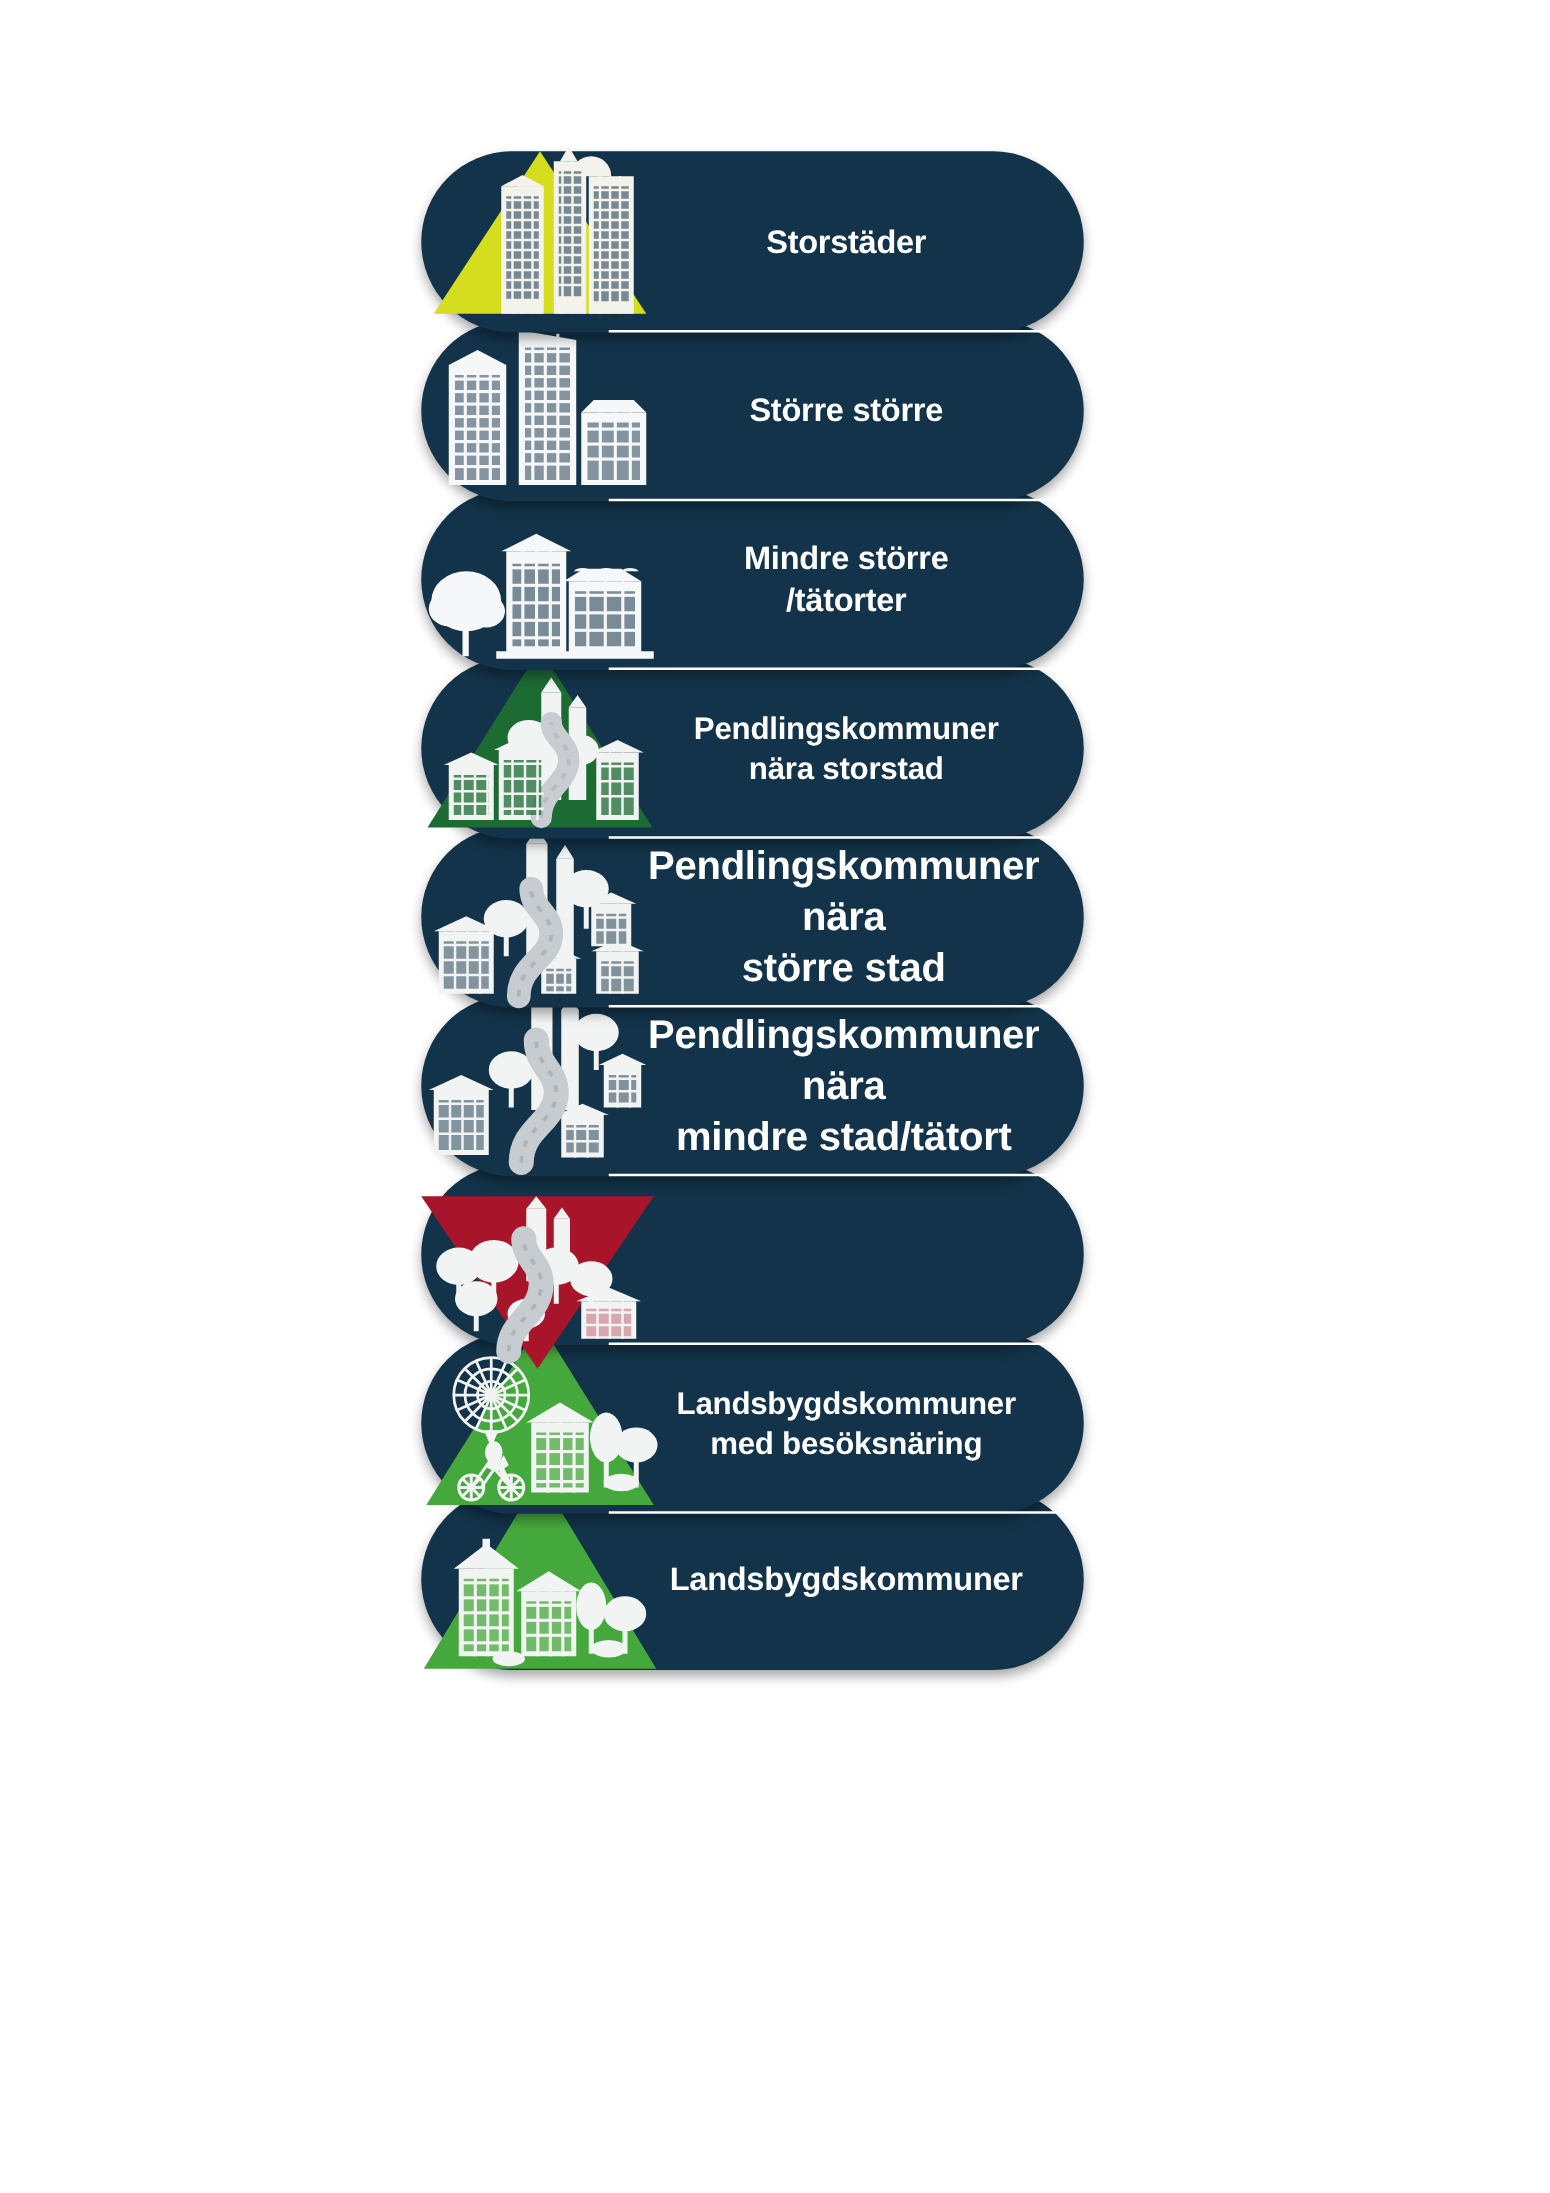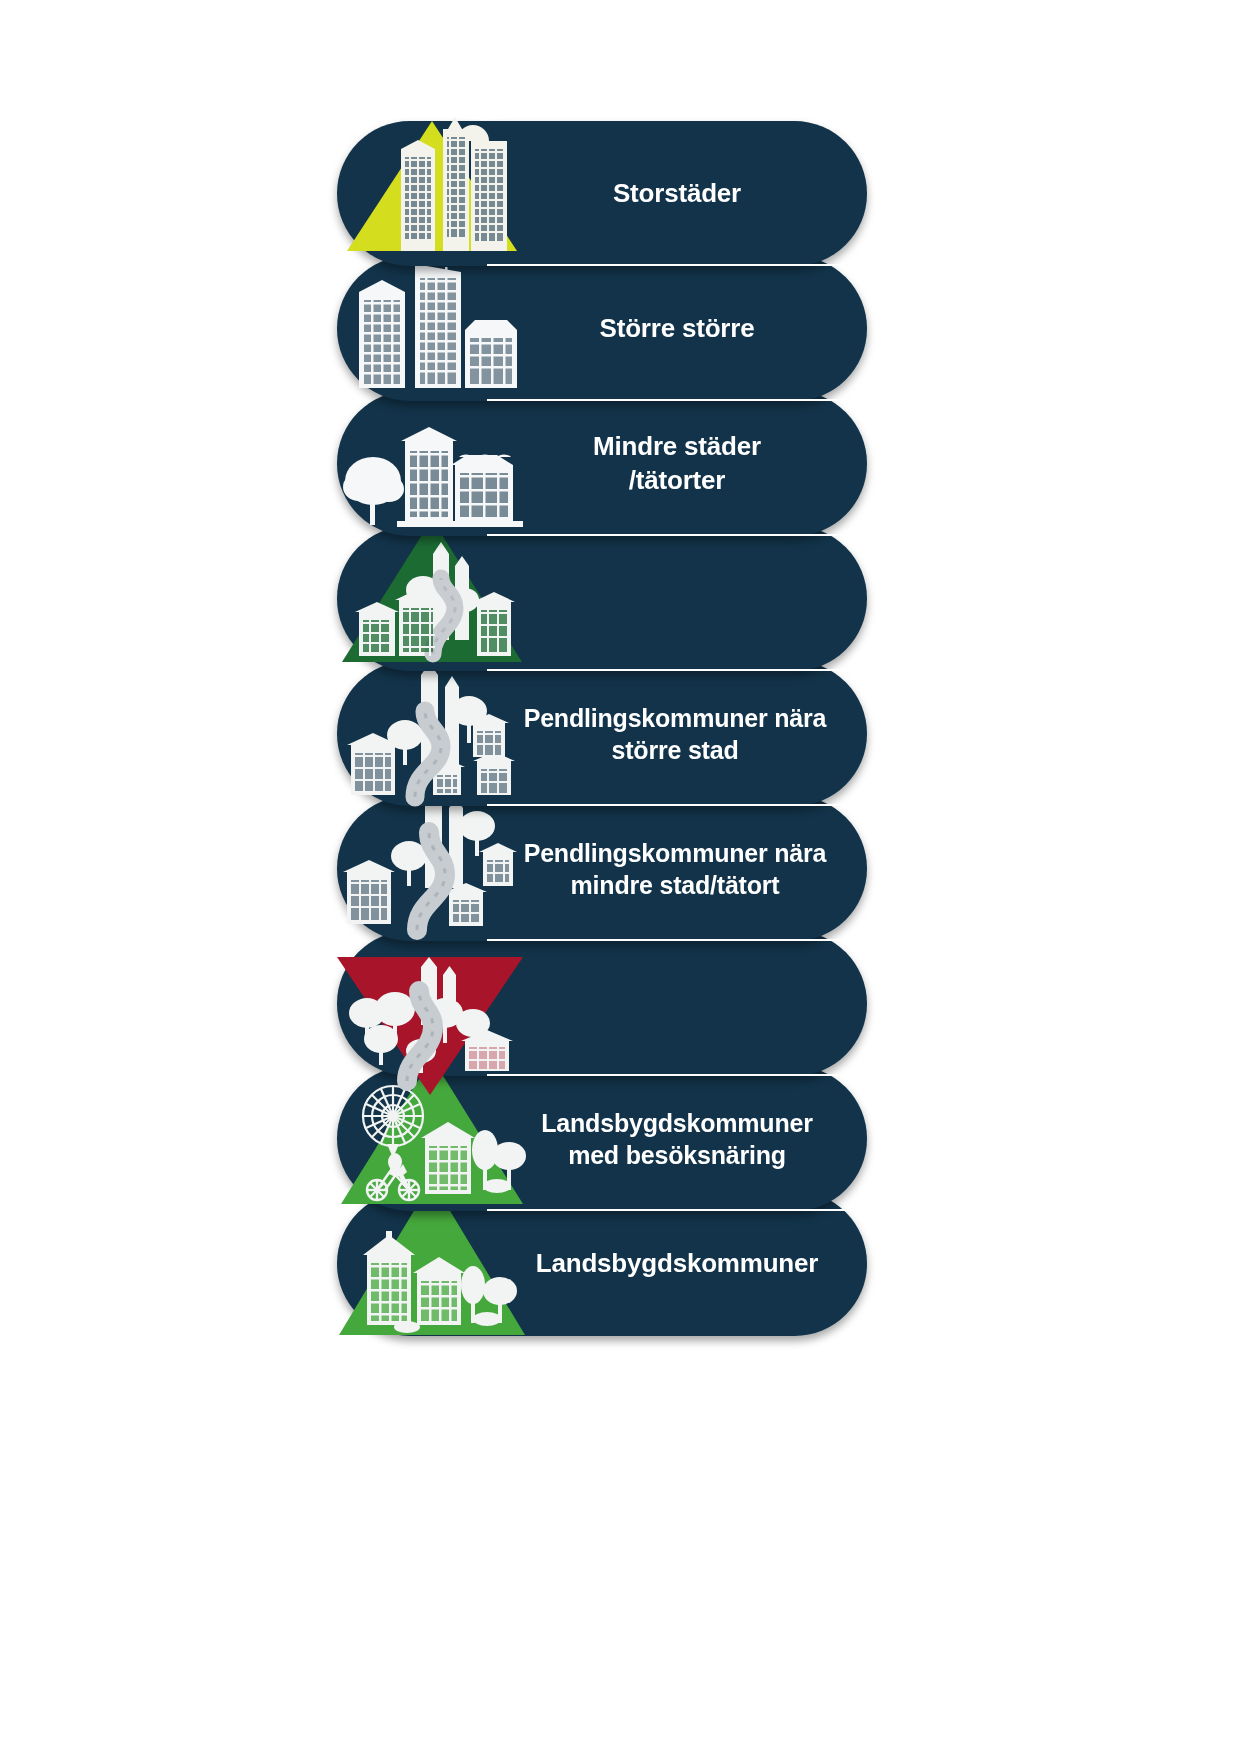--- a/index.html
+++ b/index.html
@@ -65,21 +65,21 @@
     text-align:center;
     color:#ffffff;
     font-weight:bold;
     font-size:25px;
     line-height:1.28;
     letter-spacing:-0.2px;
     z-index:5;
     padding:0 4px;
     box-sizing:border-box;
   }
-  .label.wide{ width:392px; left:142px; font-size:25px;}
+  .label.wide{ width:392px; left:142px; font-size:32px;}
   .label.big{ font-size:26px; }
 
   
   .art{
     position:absolute;
     left:0; top:-22px;
     width:190px; height:190px;
     z-index:4;
   }
   .art svg{ display:block; width:190px; height:190px; overflow:visible;}
@@ -254,21 +254,21 @@
             <rect x="132" y="96" width="2.5" height="60"></rect>
               <rect x="146" y="96" width="2.5" height="60"></rect>
             <rect x="160" y="96" width="2.5" height="60"></rect>
             <path d="M122 88 a8 5 0 0 1 14 0 z"></path>
             <path d="M141 88 a8 5 0 0 1 14 0 z"></path>
             <path d="M160 88 a8 5 0 0 1 14 0 z"></path>
           </g>
         </svg>
       </div>
       <div class="label big">
-        <span><span>Mindre städer</span><br><span>/tätorter</span></span>
+        <span><span>Mindre större</span><br><span>/tätorter</span></span>
       </div>
       <div class="divider"></div>
     </div>
 
     <div class="row r3" style="top:405px;">
       <div class="pill"></div>
       <div class="art">
         <svg viewBox="0 0 190 190">
           <polygon points="95,15 185,158 5,158" fill="#1c6b33"></polygon>
           <g fill="#f2f4f3">
@@ -307,20 +307,23 @@
               <rect x="82" y="96" width="2" height="56"></rect>
             <rect x="92" y="96" width="2" height="56"></rect>
             <rect x="142" y="108" width="30" height="2"></rect>
               <rect x="142" y="120" width="30" height="2"></rect>
             <rect x="142" y="132" width="30" height="2"></rect>
             <rect x="150" y="98" width="2" height="54"></rect>
               <rect x="160" y="98" width="2" height="54"></rect>
           </g>
         </svg>
       </div>
+      <div class="label">
+        <span><span>Pendlingskommuner</span><br><span>nära storstad</span></span>
+      </div>
       <div class="divider"></div>
     </div>
 
     <div class="row r4" style="top:540px;">
       <div class="pill"></div>
       <div class="art">
         <svg viewBox="0 0 190 190">
           <g fill="#f2f4f3">
             <rect x="84" y="36" width="17" height="96"></rect>
             <path d="M84 36 l8.5 -12 l8.5 12 z"></path>

